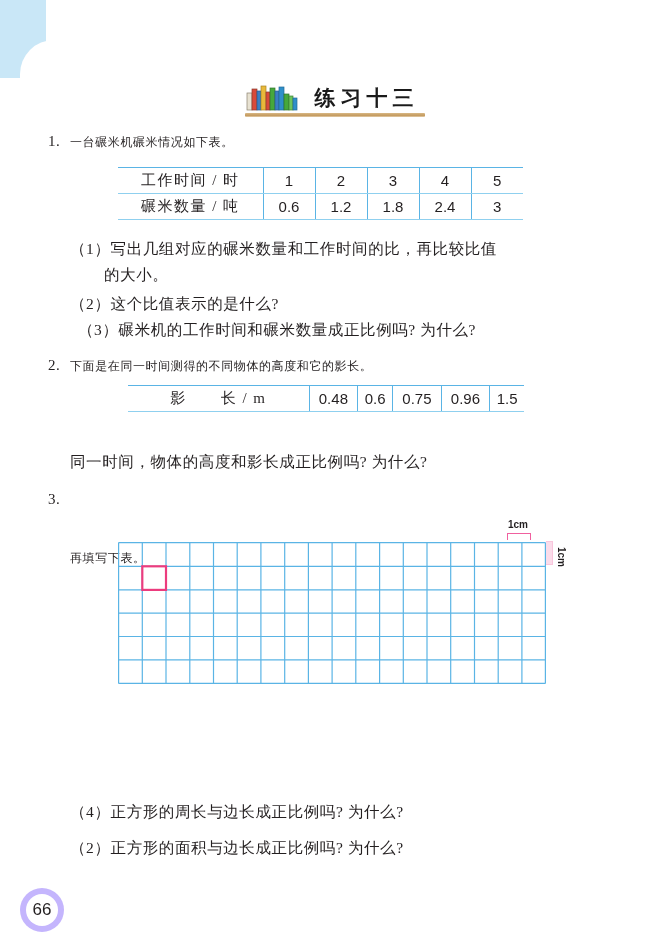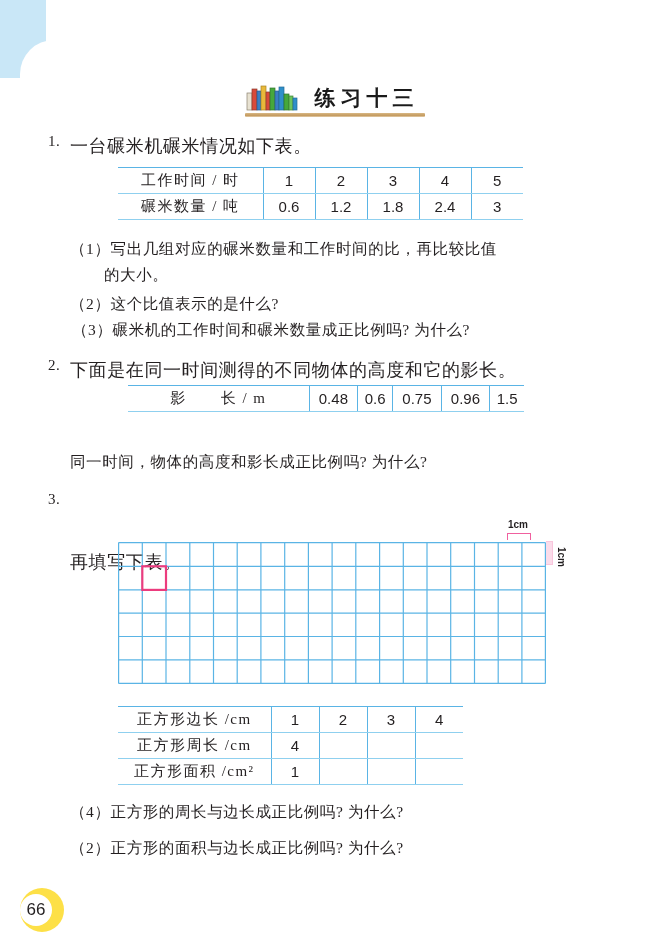--- a/index.html
+++ b/index.html
@@ -72,21 +72,21 @@
     letter-spacing: 5px;
     color: #1a1a1a;
     line-height: 1;
     padding-bottom: 4px;
     padding-right: 6px;
   }
 
   
   .qline {
     position: absolute;
-    font-size: 18px;
+    font-size: 12px;
     line-height: 1.55;
     color: #231f20;
     letter-spacing: 0.6px;
     white-space: nowrap;
   }
   .qnum {
     position: absolute;
     font-size: 15px;
     letter-spacing: 0.5px;
   }
@@ -163,23 +163,24 @@
     border-left: none;
     background: #fbdcea;
   }
 
   
   #page-number {
     position: absolute;
     left: 20px; top: 888px;
     width: 44px; height: 44px;
     border-radius: 50%;
-    background: #fde047;
+    background: #c4b5fd;
     display: flex;
     align-items: center;
+    justify-content: center;
   }
   #page-number-inner {
     width: 32px; height: 32px;
     border-radius: 50%;
     background: #ffffff;
     display: flex;
     align-items: center;
     justify-content: center;
     font-family: "Liberation Sans", "DejaVu Sans", sans-serif;
     font-size: 17px;
@@ -233,21 +234,21 @@
       <td class="num">1.8</td>
       <td class="num">2.4</td>
       <td class="num">3</td>
     </tr>
   </tbody>
     </table>
 
   <div class="sub-q" style="left:70px; top:239px;">（1）写出几组对应的碾米数量和工作时间的比，再比较比值</div>
   <div class="sub-q" style="left:104px; top:265px;">的大小。</div>
   <div class="sub-q" style="left:70px; top:294px;font-family:Liberation Serif, serif;">（2）这个比值表示的是什么?</div>
-  <div class="sub-q" style="left:72px; top:320px;">（3）碾米机的工作时间和碾米数量成正比例吗? 为什么?</div>
+  <div class="sub-q" style="left:78px; top:320px;">（3）碾米机的工作时间和碾米数量成正比例吗? 为什么?</div>
 
   <div class="qnum" style="left:48px; top:357px;">2.</div>
   <div class="qline" style="left:70px; top:357px;">下面是在同一时间测得的不同物体的高度和它的影长。</div>
 
   <table class="dtable" style="left:128px; top:385px; width:396px;">
     <tbody>
     <tr>
       <td class="lbl"><span>影</span><span class="spacer"></span><span>长 / m</span></td>
       <td class="num">0.48</td>
       <td class="num">0.6</td>
@@ -296,45 +297,20 @@
         <line x1="0.6" y1="47.9" x2="427.4" y2="47.9"></line>
         <line x1="0.6" y1="71.2" x2="427.4" y2="71.2"></line>
         <line x1="0.6" y1="94.5" x2="427.4" y2="94.5"></line>
         <line x1="0.6" y1="117.9" x2="427.4" y2="117.9"></line>
         <line x1="0.6" y1="141.4" x2="427.4" y2="141.4"></line>
       </g>
       <rect x="24.3" y="24.3" width="23.7" height="23.6" fill="none" stroke="#ec3c7e" stroke-width="2.2"></rect>
     </svg>
   </div>
 
-  <table class="dtable" style="left:118px; top:706px; width:345px;">
-    <tbody>
-        <tr>
-      <td class="lbl" style="width:153px;">正方形边长 /cm</td>
-      <td class="num" style="width:48px;">1</td>
-      <td class="num" style="width:48px;">2</td>
-      <td class="num" style="width:48px;">3</td>
-      <td class="num" style="width:48px;">4</td>
-    </tr>
-    <tr>
-      <td class="lbl">正方形周长 /cm</td>
-      <td class="num">4</td>
-      <td class="num"></td>
-      <td class="num"></td>
-      <td class="num"></td>
-    </tr>
-    <tr>
-      <td class="lbl">正方形面积 /cm²</td>
-      <td class="num">1</td>
-      <td class="num"></td>
-      <td class="num"></td>
-      <td class="num"></td>
-    </tr>
-  </tbody>
-    </table>
 
   <div class="sub-q" style="left:70px; top:802px;">（4）正方形的周长与边长成正比例吗? 为什么?</div>
   <div class="sub-q" style="left:70px; top:838px;">（2）正方形的面积与边长成正比例吗? 为什么?</div>
 
   <div id="page-number">
     <div id="page-number-inner">66</div>
   </div>
 
 </div>
 

